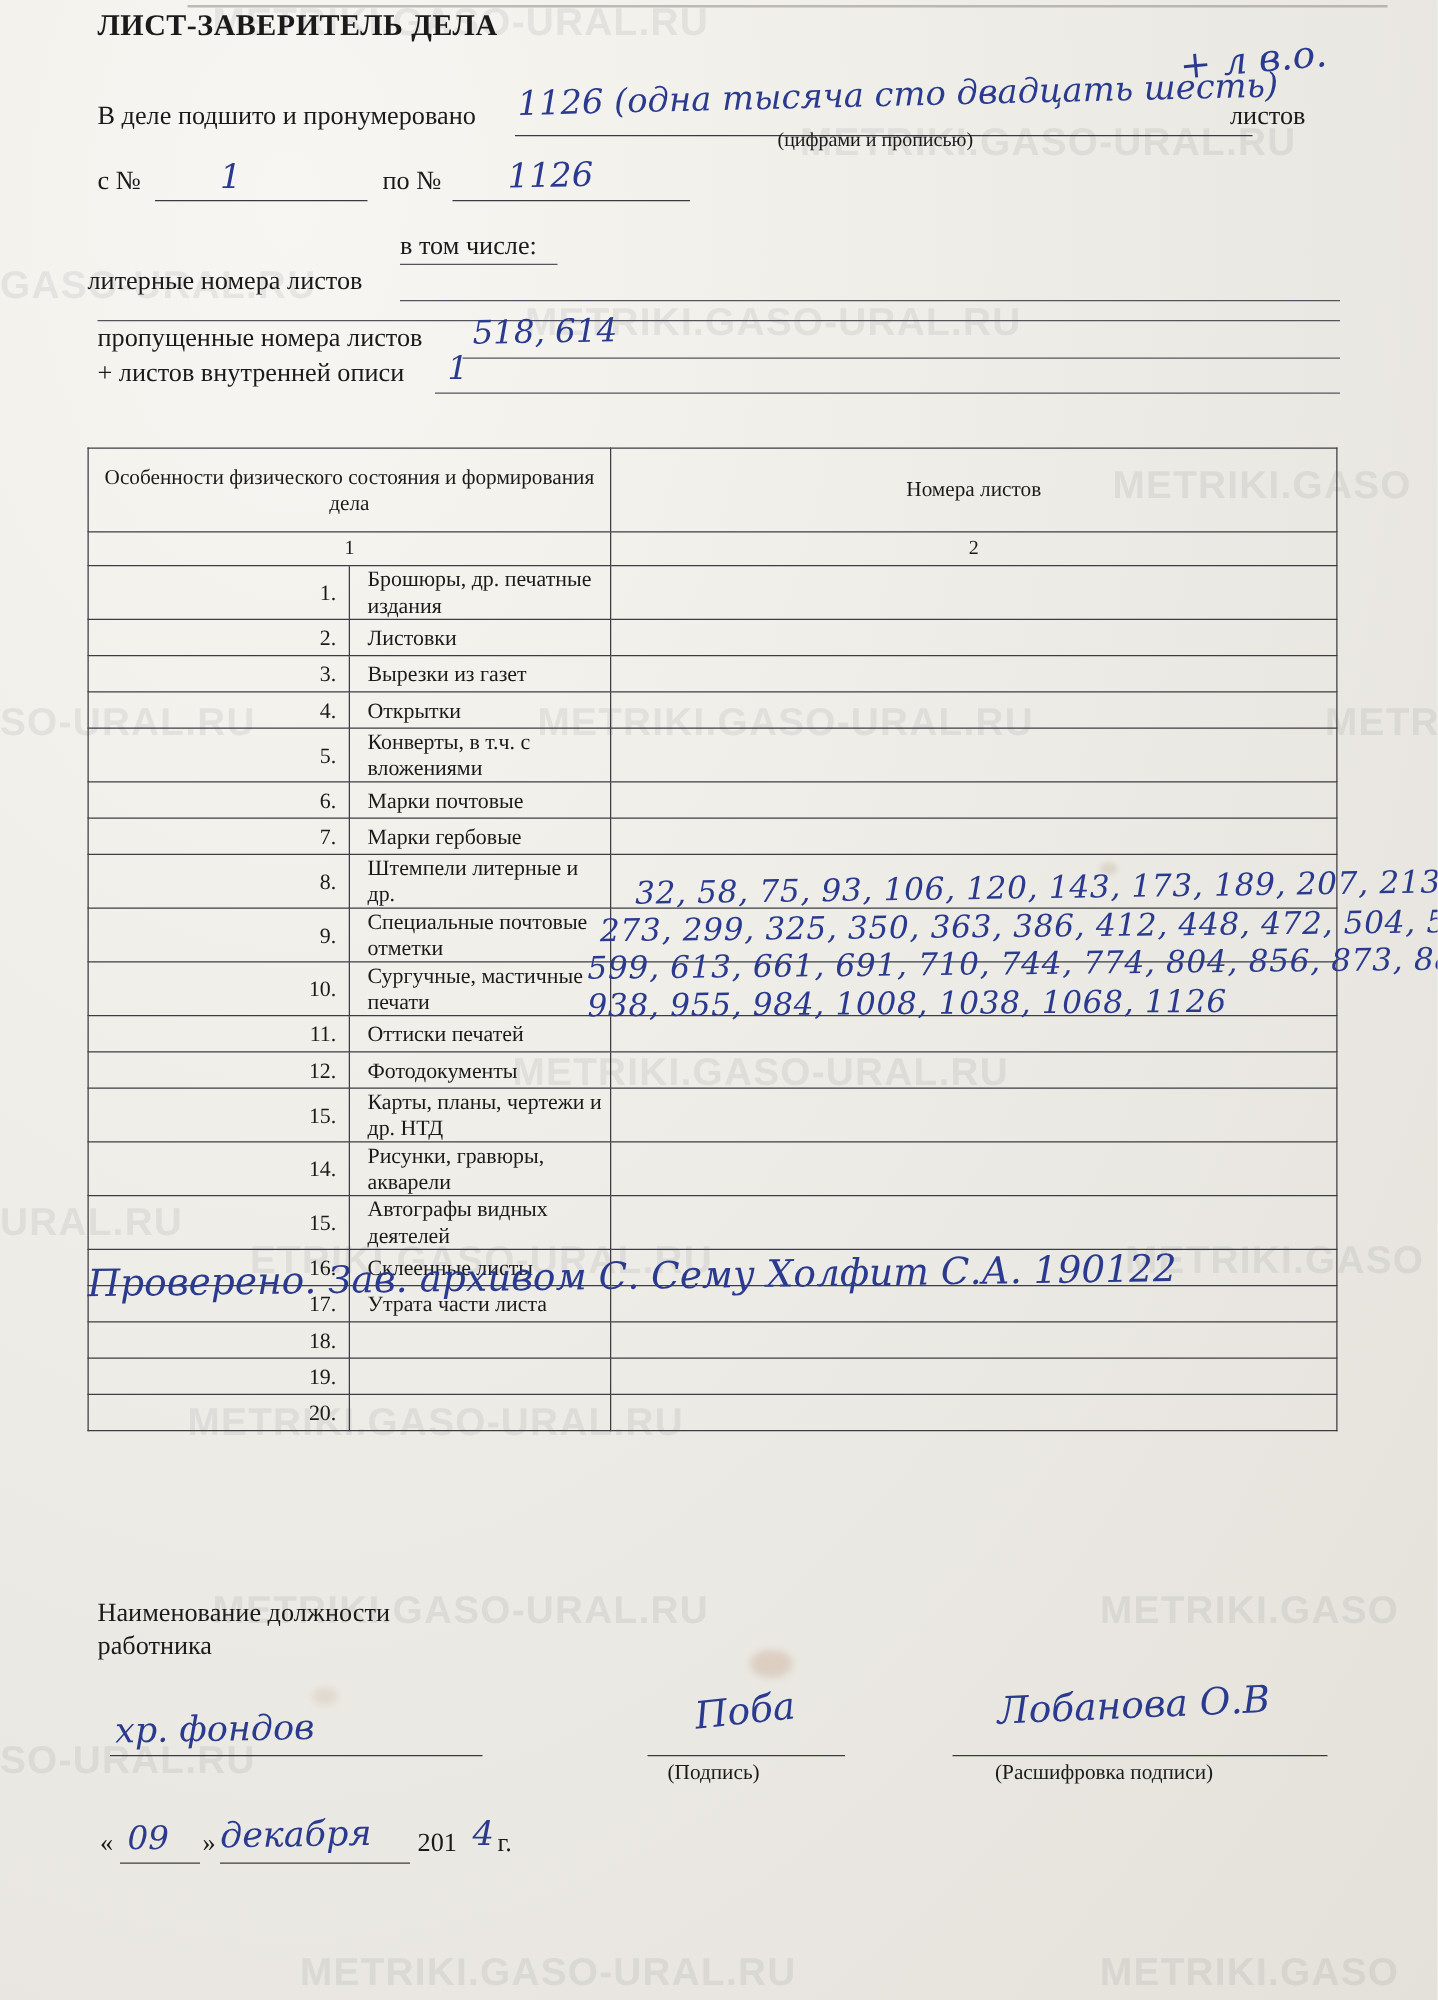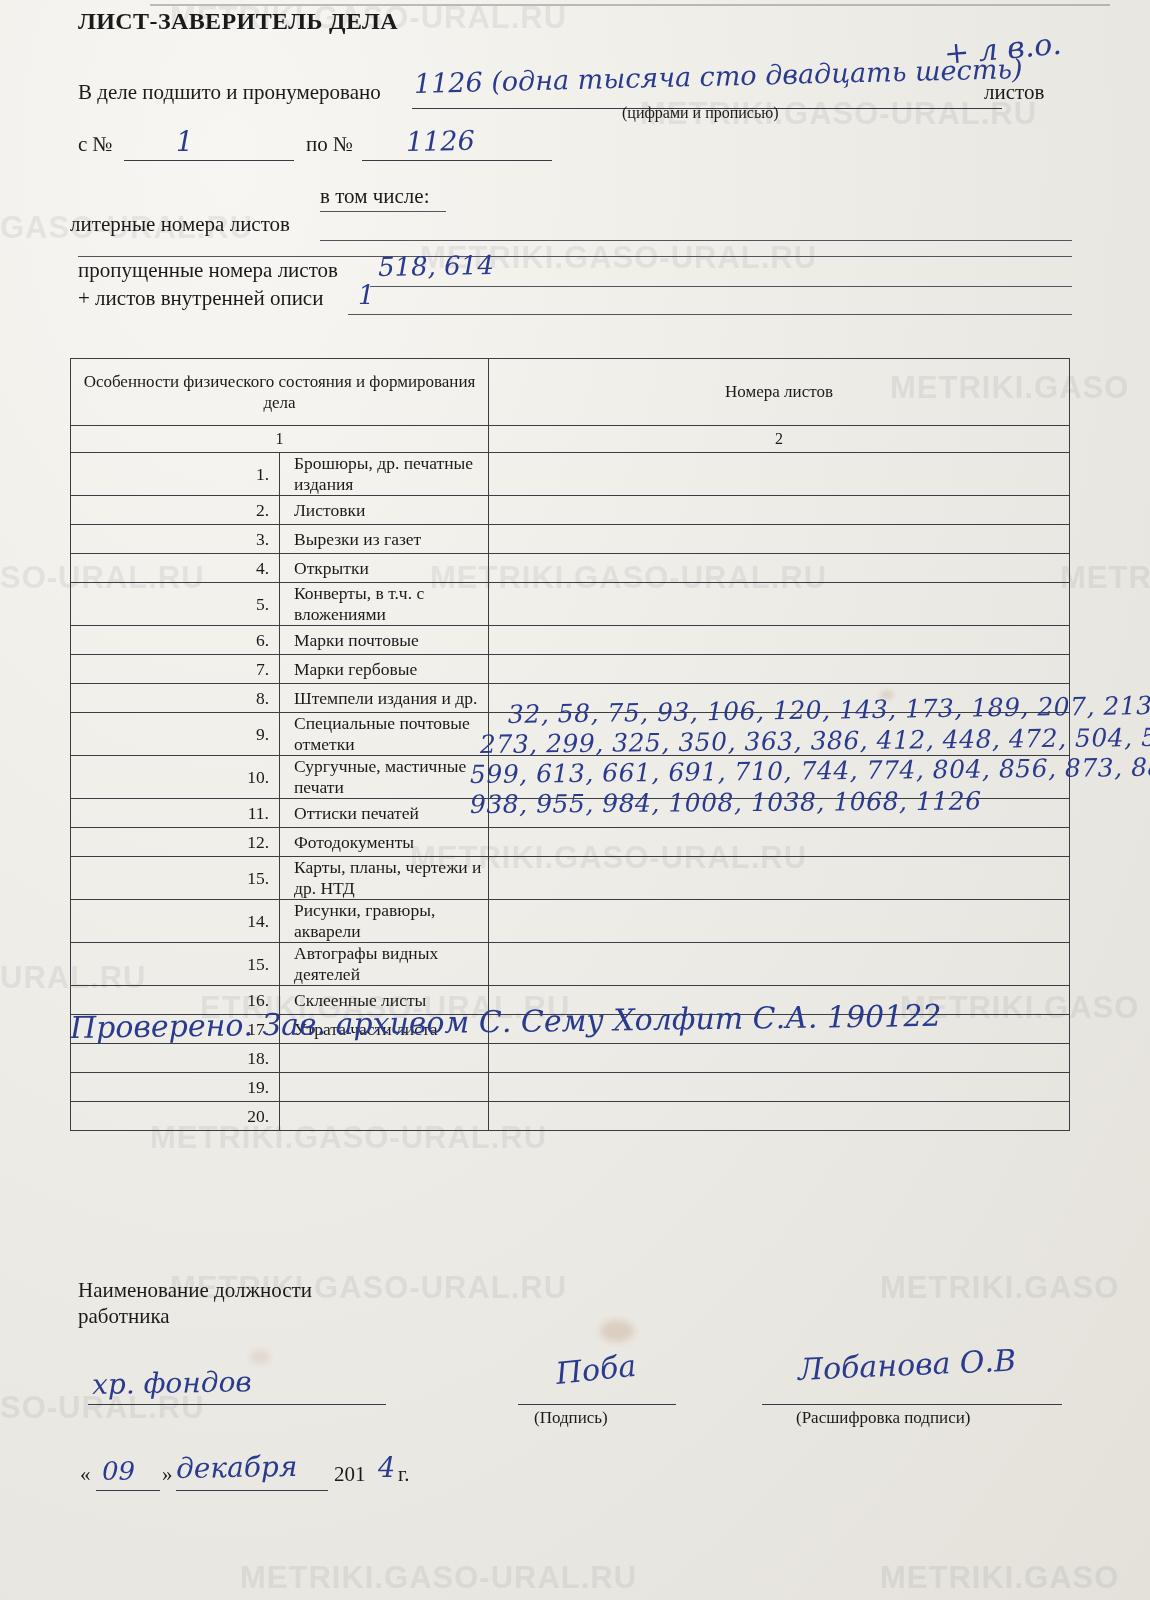--- a/index.html
+++ b/index.html
@@ -245,21 +245,21 @@
           <td class="namecol">Марки почтовые</td>
           <td class="valcol"></td>
         </tr>
         <tr>
           <td class="numcol">7.</td>
           <td class="namecol">Марки гербовые</td>
           <td class="valcol"></td>
         </tr>
         <tr>
           <td class="numcol">8.</td>
-          <td class="namecol">Штемпели издания и др.</td>
+          <td class="namecol">Штемпели литерные и др.</td>
           <td class="valcol"></td>
         </tr>
         <tr>
           <td class="numcol">9.</td>
           <td class="namecol">Специальные почтовые отметки</td>
           <td class="valcol"></td>
         </tr>
         <tr>
           <td class="numcol">10.</td>
           <td class="namecol">Сургучные, мастичные печати</td>

